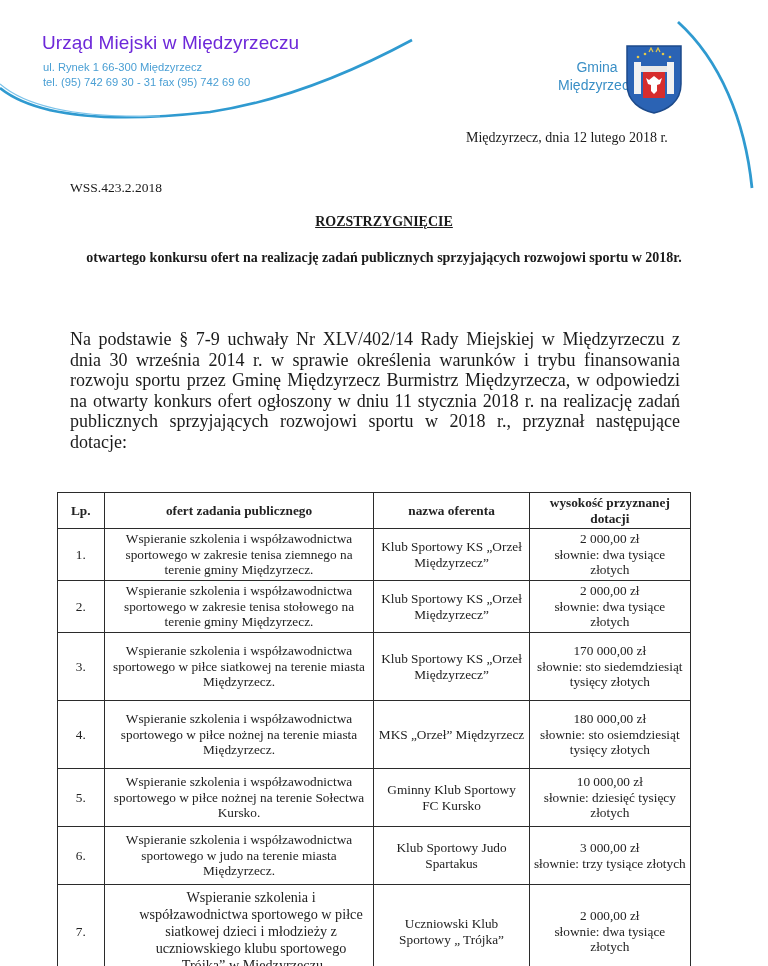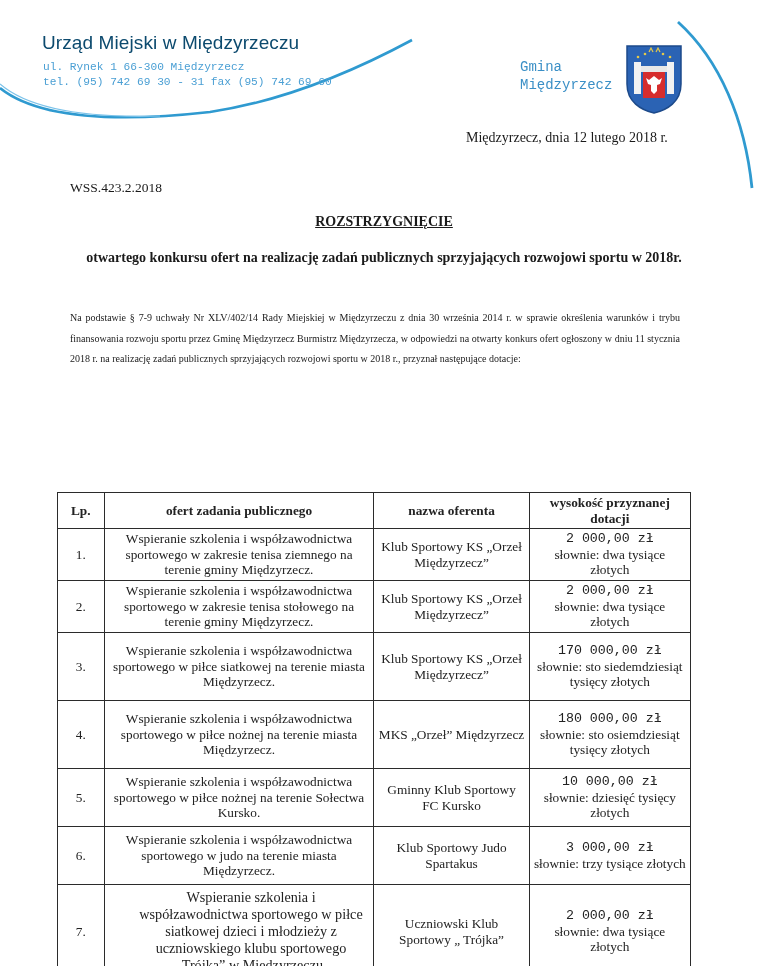--- a/index.html
+++ b/index.html
@@ -2,51 +2,51 @@
 <html><head>
 <meta charset="utf-8">
 <style>
   html, body { margin: 0; padding: 0; background: #ffffff; }
   body { width: 768px; height: 966px; position: relative; overflow: hidden;
          font-family: "Liberation Serif", "DejaVu Serif", serif; color: #1a1a1a; }
 
   
   .swoosh { position: absolute; left: 0; top: 0; width: 768px; height: 200px; pointer-events: none; }
   .org-name { position: absolute; left: 42px; top: 32px; font-family: "Liberation Sans", "DejaVu Sans", sans-serif;
-              font-size: 19px; color: #0c4a6e; letter-spacing: 0.1px; }
+              font-size: 19px; color: #6d28d9; letter-spacing: 0.1px; }
   .org-addr { position: absolute; left: 43px; top: 60px; font-family: "Liberation Sans", "DejaVu Sans", sans-serif;
               font-size: 11.2px; line-height: 14.5px; color: #4a9fd4; }
-  .gmina { position: absolute; left: 520px; top: 58px; text-align: left; width: 90px;
+  .gmina { position: absolute; left: 552px; top: 58px; text-align: center; width: 90px;
            font-family: "Liberation Sans", "DejaVu Sans", sans-serif; font-size: 14px; line-height: 18px; color: #3a8fc6; }
   .crest { position: absolute; left: 625px; top: 44px; width: 58px; height: 70px; }
 
   .date { position: absolute; left: 466px; top: 130px; font-size: 14px; }
   .ref { position: absolute; left: 70px; top: 180px; font-size: 13.5px; }
   .title { position: absolute; left: 0; width: 768px; top: 214px; text-align: center; font-size: 14px;
            font-weight: bold; text-decoration: underline; }
   .subtitle { position: absolute; left: 70px; width: 628px; top: 249px; text-align: center; font-size: 14px;
               font-weight: bold; line-height: 18px; }
-  .body-text { position: absolute; left: 70px; width: 610px; top: 308px; font-size: 10px; line-height: 20.5px;
+  .body-text { position: absolute; left: 70px; width: 610px; top: 329px; font-size: 18px; line-height: 20.5px;
                text-align: justify; }
 
   
   table.grants { position: absolute; left: 57px; top: 444px; width: 634px; border-collapse: collapse;
                  font-size: 13.3px; line-height: 15.6px; margin-top: 48px; }
   table.grants th, table.grants td { border: 1.3px solid #2b2b2b; text-align: center; vertical-align: middle;
                                       padding: 1px 4px; color: #222; }
   table.grants th { font-weight: bold; height: 33px; }
   .c-lp { width: 36px; }
   .c-task { width: 252px; }
   .c-org { width: 141px; }
   .c-amt { width: 147px; }
   tr.r1 td, tr.r2 td { height: 49px; }
   tr.r3 td, tr.r4 td { height: 65px; }
   tr.r5 td, tr.r6 td { height: 55px; }
   tr.r7 td { height: 91px; }
-  .line { display: block; font-family: Liberation Mono, monospace; }
+  .line { display: block; }
 </style>
 </head>
 <body>
 
 <svg class="swoosh" viewBox="0 0 768 200">
   <path d="M0,88 C40,120 120,122 210,112 C290,100 360,68 412,40" stroke="#2f9ad0" stroke-width="2.6" fill="none"></path>
   <path d="M0,84 C30,110 90,118 160,116" stroke="#7cc3ea" stroke-width="1.2" fill="none"></path>
   <path d="M678,22 C720,60 745,120 752,188" stroke="#2f9ad0" stroke-width="2.8" fill="none"></path>
 </svg>
 

